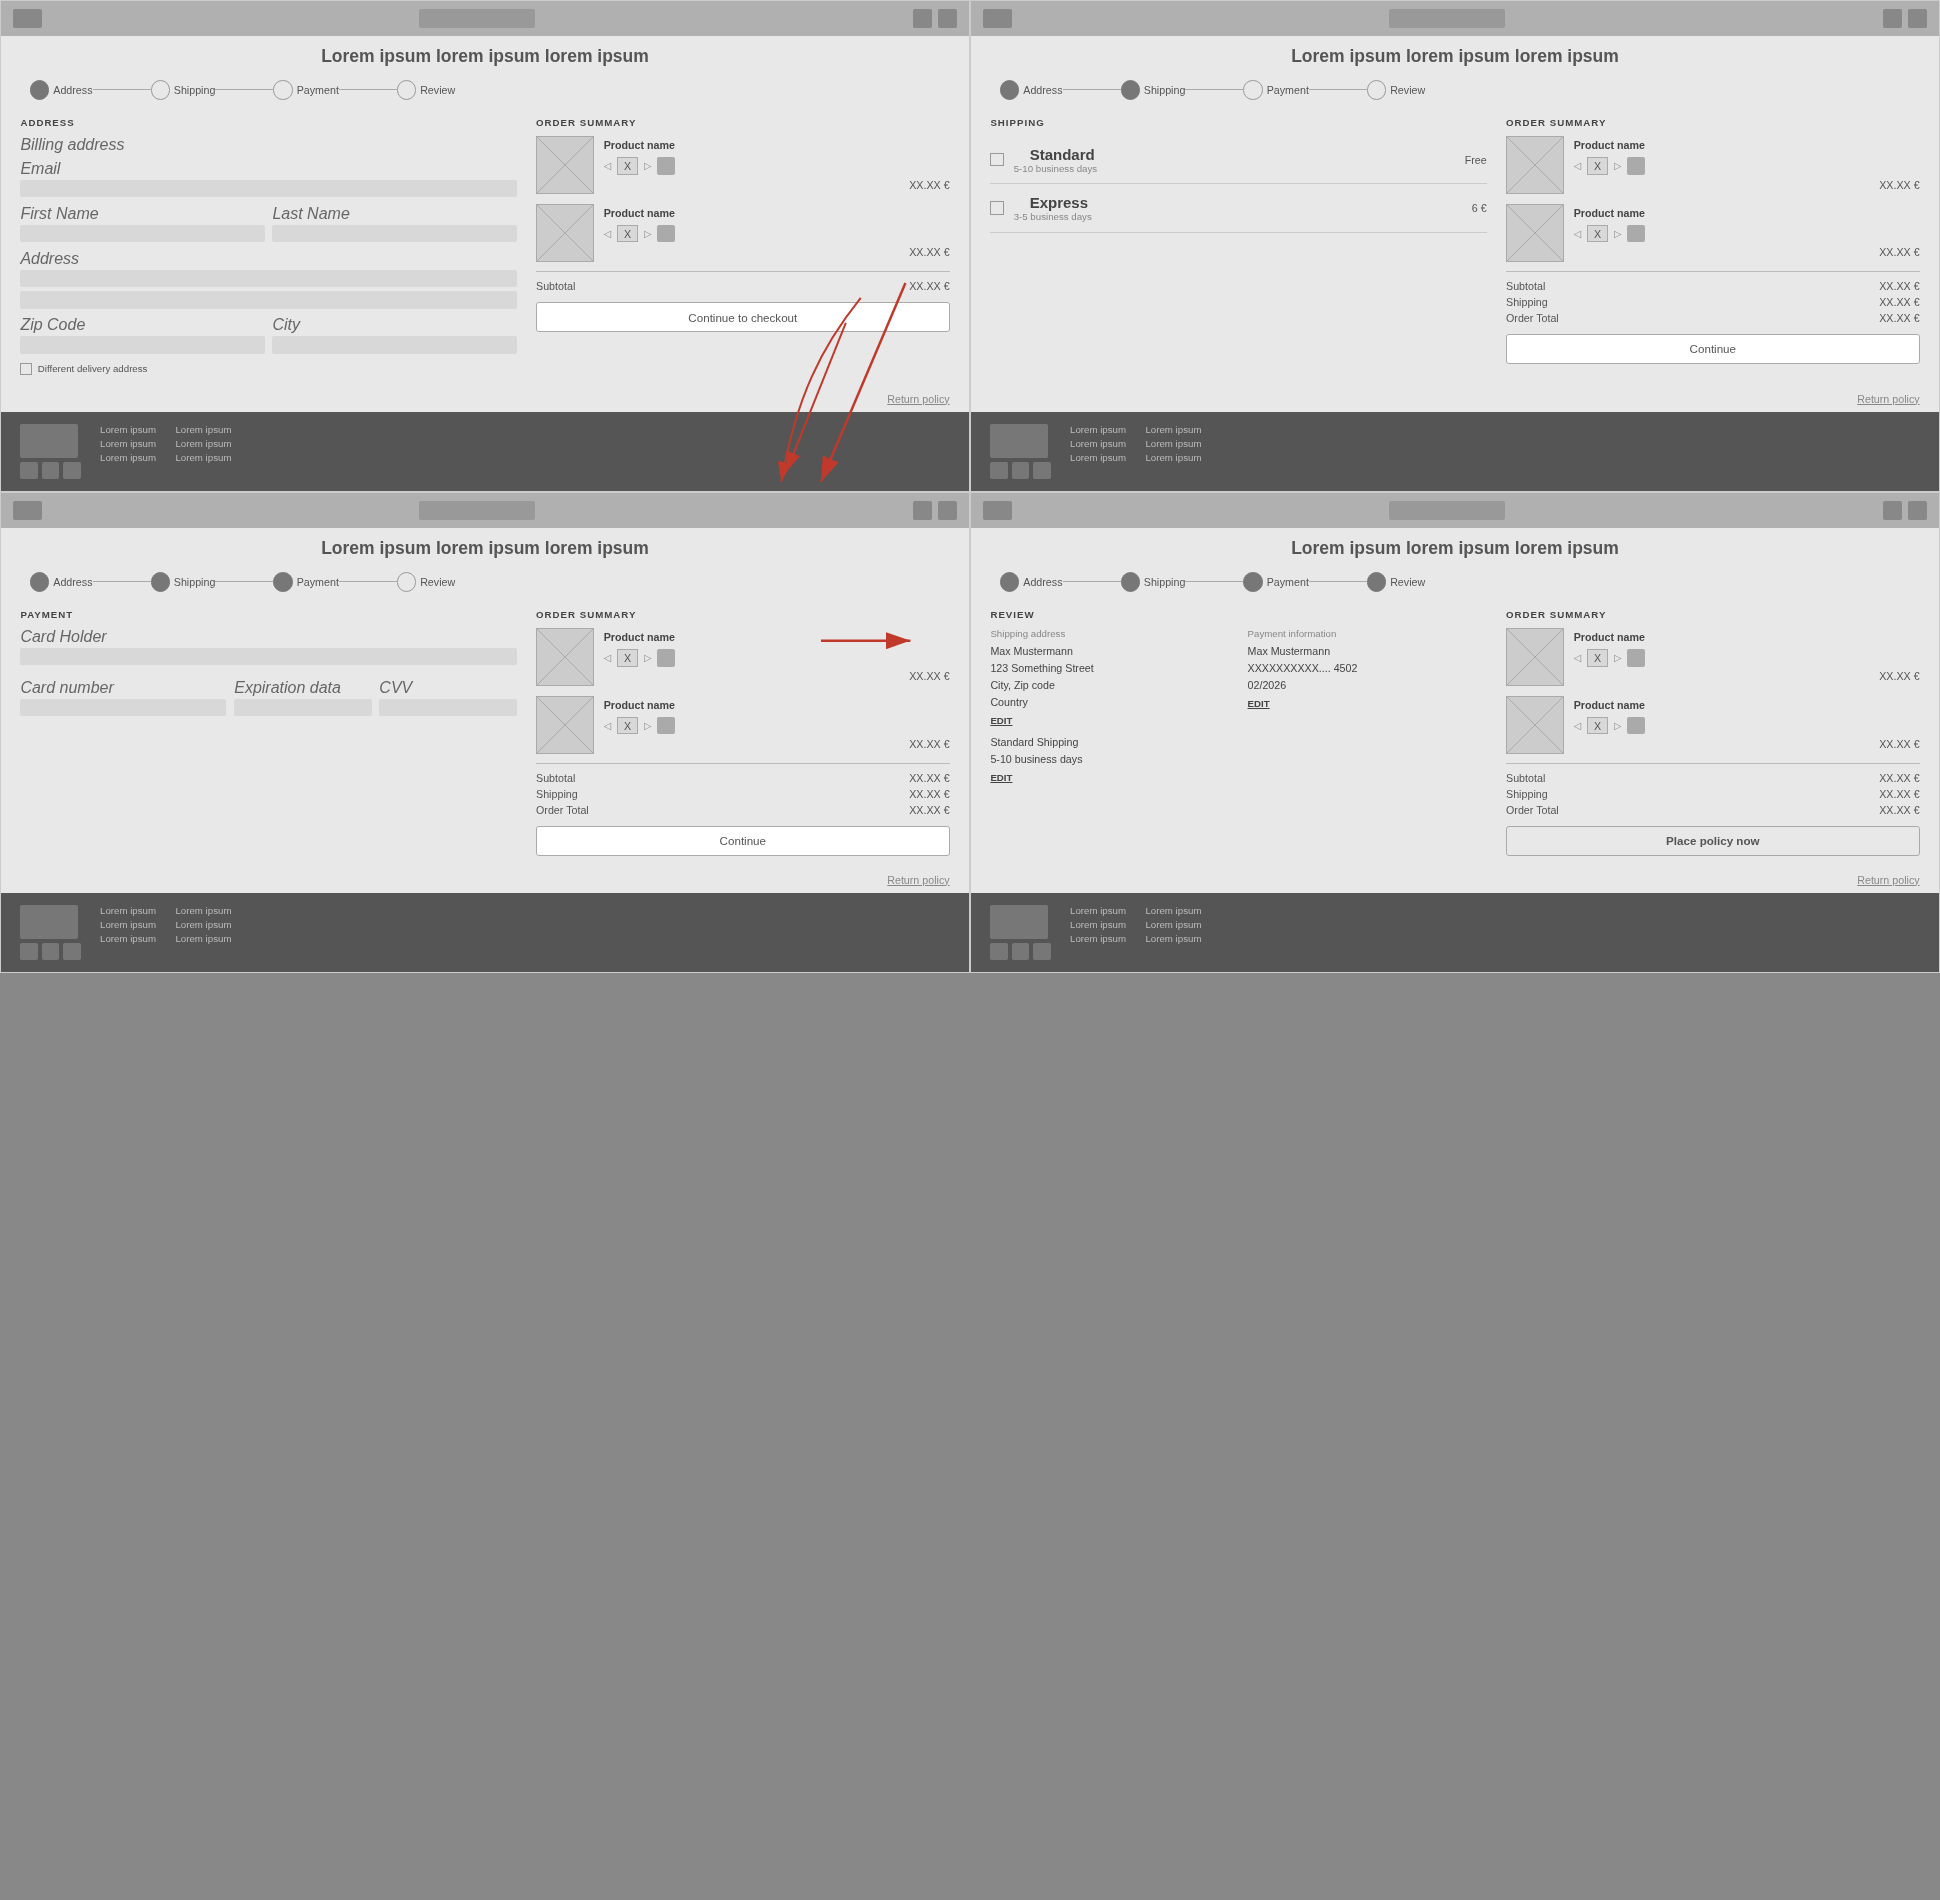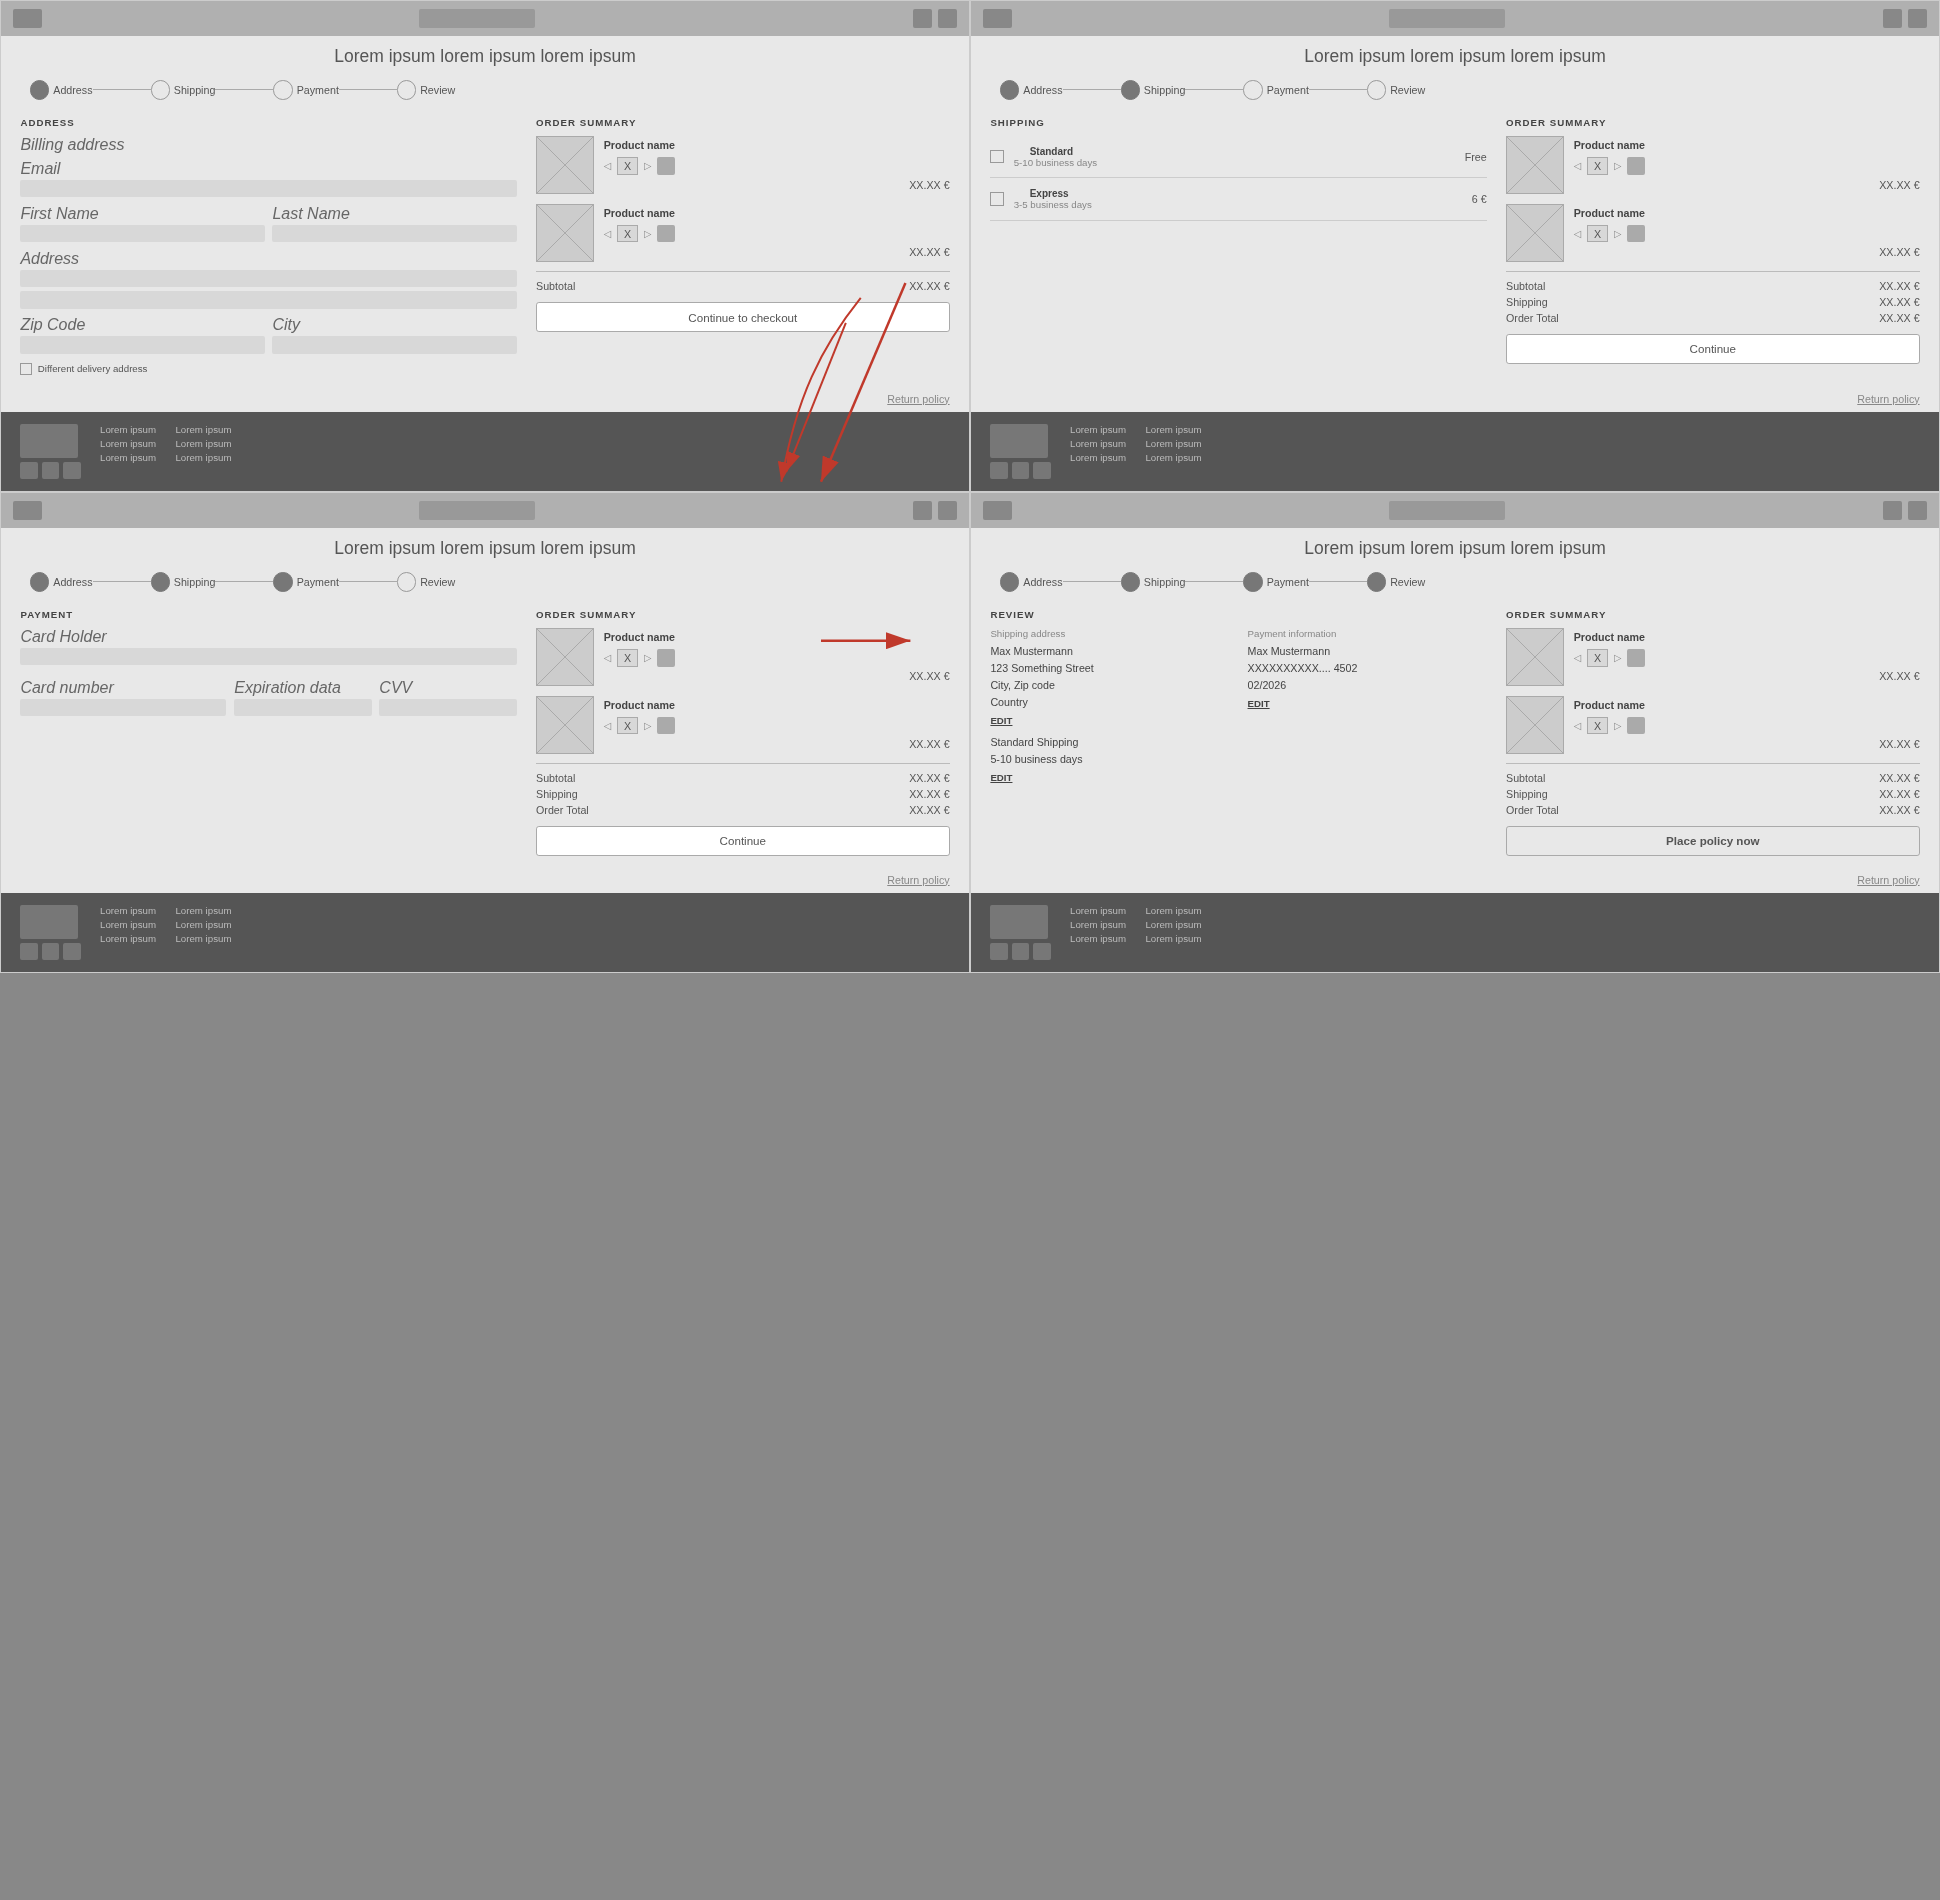--- a/index.html
+++ b/index.html
@@ -38,21 +38,21 @@
       display: flex; gap: 5.8px;
     }
     .top-bar-icon {
       width: 19.4px; height: 19.4px; background: #888; border-radius: 1.9px;
     }
 
     
     .panel-title {
       text-align: center;
       font-size: 17.5px;
-      font-weight: normal;
+      font-weight: bold;
       color: #555;
       padding: 9.7px 0 5.8px;
     }
 
     
     .stepper {
       display: flex;
       align-items: center;
       padding: 7.8px 29px;
       gap: 0;
@@ -311,21 +311,21 @@
     .shipping-checkbox {
       width: 13.6px; height: 13.6px;
       border: 1px solid #999;
       background: #e8e8e8;
       flex-shrink: 0;
     }
     .shipping-info {
       flex: 1;
     }
     .shipping-name {
-      font-size: 10px;
+      font-size: 15px;
       font-weight: bold;
       color: #444;
       padding-left: 16px;
     }
     .shipping-days {
       font-size: 9.7px;
       color: #888;
     }
     .shipping-price {
       font-size: 10.7px;

